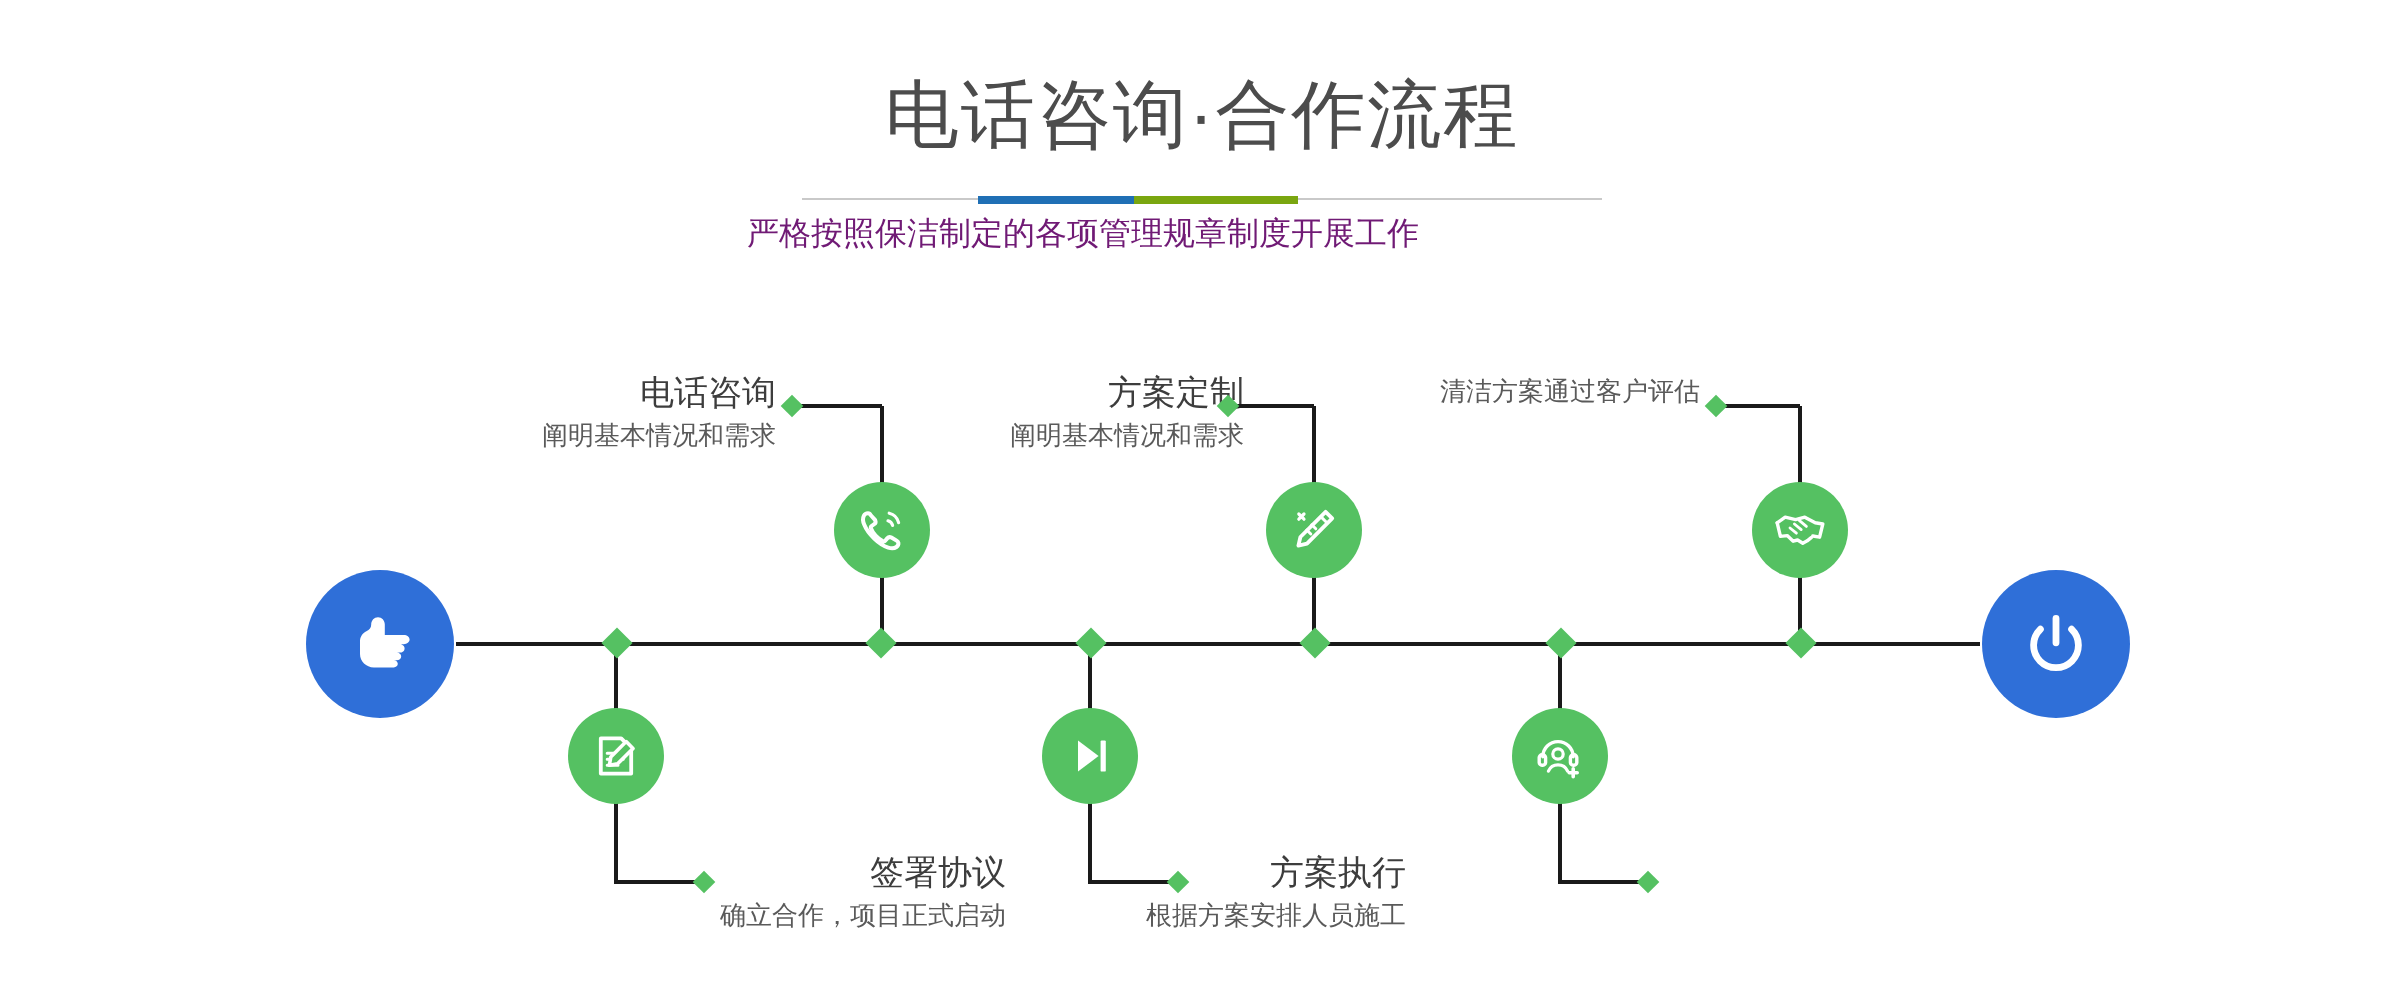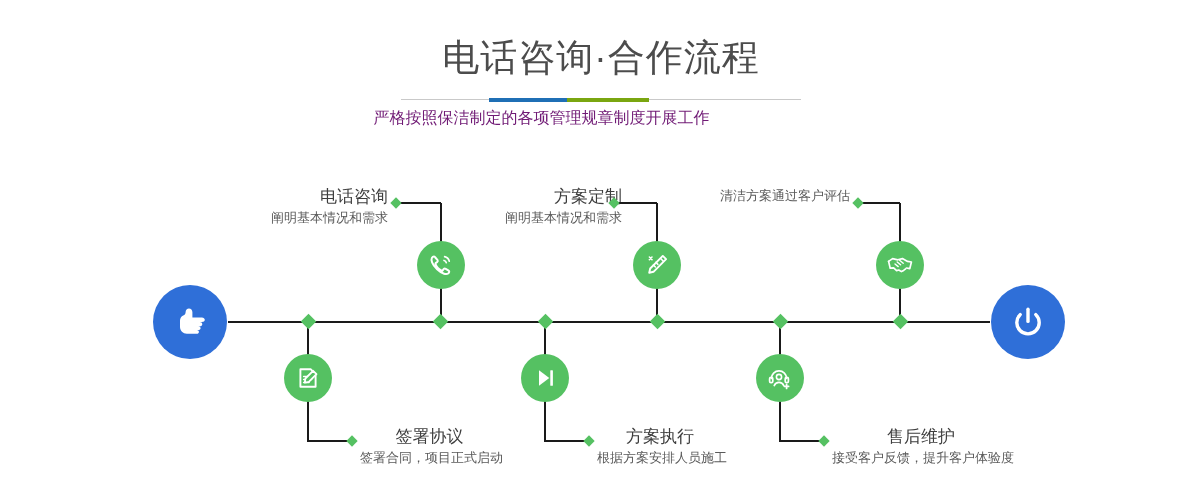--- a/index.html
+++ b/index.html
@@ -55,21 +55,21 @@
 
   
   .lbl{position:absolute;white-space:nowrap;}
   .lbl .t{
     font-size:17px;line-height:22px;color:#3d3d3d;font-weight:400;
   }
   .lbl .d{
     font-size:13px;line-height:20px;color:#5a5a5a;font-weight:400;
   }
   .lbl.up{text-align:right;}
-  .lbl.dn{text-align:center;}
+  .lbl.dn{text-align:right;}
 </style>
 </head>
 <body>
 
 <div id="stage">
 
   <div class="hdr">
     <div class="hdr-title">电话咨询·合作流程</div>
     <div class="hdr-rule">
       <div class="rule-base"></div>
@@ -129,21 +129,21 @@
     <span>
       <svg width="30" height="30" viewBox="0 0 30 30">
         <path fill="none" stroke="#ffffff" stroke-width="1.9" stroke-linejoin="round" d="M7.4 6.2h10.2l5.0 5.0v12.6H7.4z"></path>
         <path fill="none" stroke="#ffffff" stroke-width="1.5" stroke-linecap="round" d="M10.6 13.6h8.0 M10.6 16.6h8.0 M10.6 19.6h5.4"></path>
         <path fill="#55c162" stroke="#ffffff" stroke-width="1.8" stroke-linejoin="round" d="M20.1 7.8l3.4 3.4-7.7 7.7-4.1 0.7 0.7-4.1z"></path>
       </svg>
     </span>
   </div>
   <div class="lbl dn" style="left:356px;top:426px;">
     <div class="t">签署协议</div>
-    <div class="d" style="padding-left:4px;">签署合同，项目正式启动</div>
+    <div class="d" style="padding-left:4px;">确立合作，项目正式启动</div>
   </div>
 
   <div class="vline" style="left:656px;top:203px;height:120px;"></div>
   <div class="hline" style="left:614px;top:202px;width:43px;"></div>
   <div class="dmd sm" style="left:610px;top:199px;"></div>
   <div class="node" style="left:633px;top:241px;">
     <span>
       <svg width="30" height="30" viewBox="0 0 30 30">
         <path fill="none" stroke="#ffffff" stroke-width="1.9" stroke-linejoin="round" d="M20.8 5.9l3.3 3.3-12.6 12.6-4.3 1.0 1.0-4.3z"></path>
         <path fill="none" stroke="#ffffff" stroke-width="1.5" d="M18.4 8.3l3.3 3.3"></path>
@@ -161,21 +161,21 @@
   <div class="hline" style="left:544px;top:440px;width:45px;"></div>
   <div class="dmd sm" style="left:585px;top:437px;"></div>
   <div class="node" style="left:521px;top:354px;">
     <span>
       <svg width="30" height="30" viewBox="0 0 30 30">
         <path fill="#ffffff" d="M9.0 7.2L19.3 15 9.0 22.8z"></path>
         <rect fill="#ffffff" x="20.3" y="7.2" width="2.6" height="15.6" rx="0.6"></rect>
       </svg>
     </span>
   </div>
-  <div class="lbl dn" style="left:593px;top:426px;">
+  <div class="lbl dn" style="left:569px;top:426px;">
     <div class="t">方案执行</div>
     <div class="d" style="padding-left:4px;font-family:Liberation Serif, serif;">根据方案安排人员施工</div>
   </div>
 
   <div class="vline" style="left:899px;top:203px;height:120px;"></div>
   <div class="hline" style="left:858px;top:202px;width:42px;"></div>
   <div class="dmd sm" style="left:854px;top:199px;"></div>
   <div class="node" style="left:876px;top:241px;">
     <span>
       <svg width="30" height="30" viewBox="0 0 30 30">
@@ -197,18 +197,14 @@
       <svg width="30" height="30" viewBox="0 0 30 30">
         <path fill="none" stroke="#ffffff" stroke-width="1.7" stroke-linecap="round" d="M6.4 15.4a7.6 7.6 0 0 1 15.2 0"></path>
         <rect fill="none" stroke="#ffffff" stroke-width="1.7" x="4.6" y="14.4" width="3.2" height="5.2" rx="1.4"></rect>
         <rect fill="none" stroke="#ffffff" stroke-width="1.7" x="20.2" y="14.4" width="3.2" height="5.2" rx="1.4"></rect>
         <circle fill="none" stroke="#ffffff" stroke-width="1.6" cx="14.0" cy="14.0" r="2.6"></circle>
         <path fill="none" stroke="#ffffff" stroke-width="1.6" stroke-linecap="round" d="M9.2 22.6a5.2 5.2 0 0 1 9.6 0"></path>
         <path fill="none" stroke="#ffffff" stroke-width="1.8" stroke-linecap="round" d="M21.6 21.4v4.0 M19.6 23.4h4.0"></path>
       </svg>
     </span>
   </div>
-  <div class="lbl dn" style="left:828px;top:426px;">
-    <div class="t">售后维护</div>
-    <div class="d" style="padding-left:4px;">接受客户反馈，提升客户体验度</div>
-  </div>
 
 </div>
 
 </body></html>

